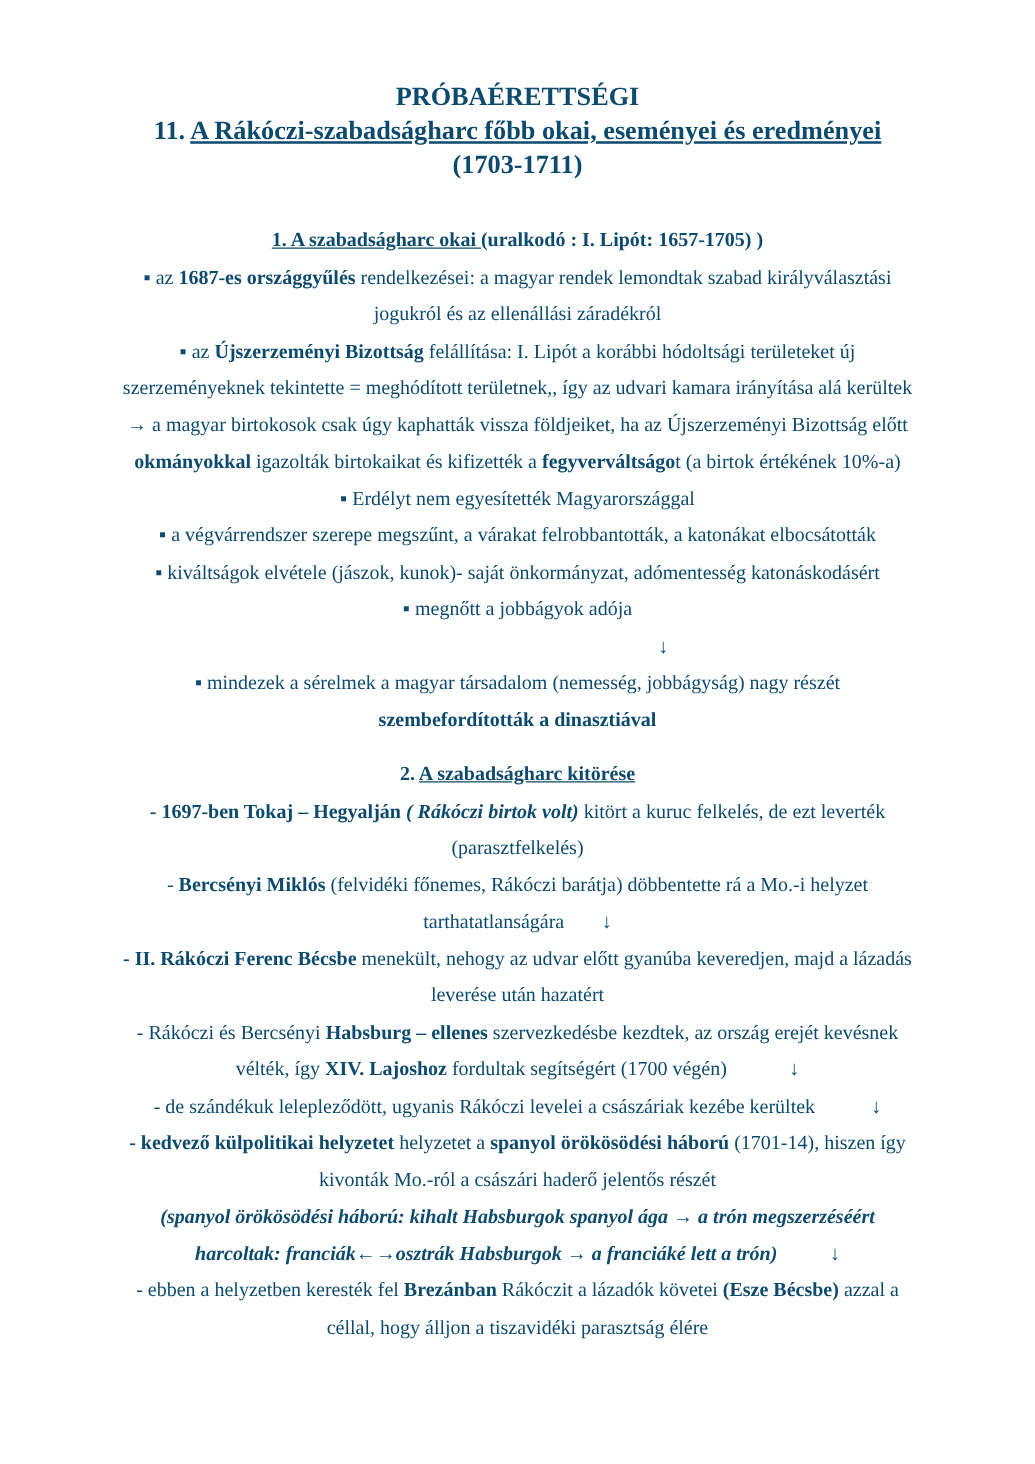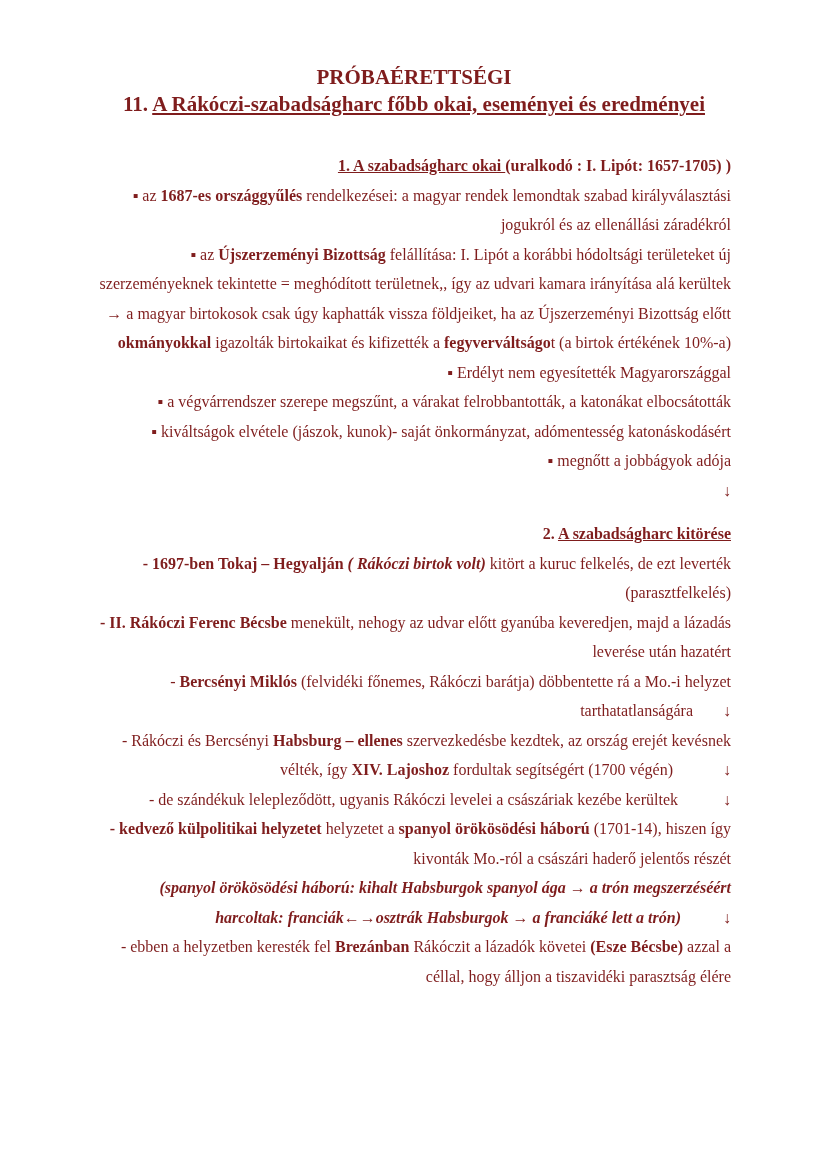--- a/index.html
+++ b/index.html
@@ -6,65 +6,67 @@
     margin: 0;
     padding: 0;
     background: #ffffff;
   }
   .page {
     position: relative;
     width: 828px;
     height: 1171px;
     margin: 0;
     background: #ffffff;
-    color: #7f1d1d;
+    color: #0c4a6e;
     font-family: "Liberation Serif", "DejaVu Serif", serif;
     box-sizing: border-box;
     padding: 64px 97px 0 97px;
     overflow: hidden;
   }
   .block { margin: 0; padding: 0; }
   .title {
     text-align: center;
     font-size: 21px;
     line-height: 27px;
     font-weight: bold;
   }
   .body {
-    text-align: right;
+    text-align: center;
     font-size: 16px;
     line-height: 29.5px;
     font-weight: normal;
   }
   .spacer { width: 100%; }
   .seg { white-space: pre-wrap; }
   .seg.b { font-weight: bold; }
   .seg.i { font-style: italic; font-weight: bold; }
   .seg.u { text-decoration: underline; margin-top: 13px; }
 </style>
 </head>
 <body>
 
 <div class="page">
   <div id="doc-content">
       <div class="block title"><span class="seg b">PRÓBAÉRETTSÉGI</span></div>
       <div class="block title"><span class="seg b">11. </span><span class="seg b u">A Rákóczi-szabadságharc főbb okai, eseményei és eredményei</span></div>
+      <div class="block title"><span class="seg b">(1703-1711)</span></div>
       <div class="block spacer" style="height: 33px;"></div>
       <div class="block body"><span class="seg b u">1. A szabadságharc okai </span><span class="seg b">(uralkodó : I. Lipót: 1657-1705) )</span></div>
       <div class="block body"><span class="seg">▪ az </span><span class="seg b">1687-es országgyűlés</span><span class="seg"> rendelkezései: a magyar rendek lemondtak szabad királyválasztási jogukról és az ellenállási záradékról</span></div>
       <div class="block body"><span class="seg">▪ az </span><span class="seg b">Újszerzeményi Bizottság</span><span class="seg"> felállítása: I. Lipót a korábbi hódoltsági területeket új szerzeményeknek tekintette = meghódított területnek,, így az udvari kamara irányítása alá kerültek → a magyar birtokosok csak úgy kaphatták vissza földjeiket, ha az Újszerzeményi Bizottság előtt </span><span class="seg b">okmányokkal</span><span class="seg"> igazolták birtokaikat és kifizették a </span><span class="seg b">fegyverváltságo</span><span class="seg">t (a birtok értékének 10%-a)</span></div>
       <div class="block body"><span class="seg">▪ Erdélyt nem egyesítették Magyarországgal</span></div>
       <div class="block body"><span class="seg">▪ a végvárrendszer szerepe megszűnt, a várakat felrobbantották, a katonákat elbocsátották</span></div>
       <div class="block body"><span class="seg">▪ kiváltságok elvétele (jászok, kunok)- saját önkormányzat, adómentesség katonáskodásért</span></div>
       <div class="block body"><span class="seg">▪ megnőtt a jobbágyok adója</span></div>
       <div class="block body"><span class="seg" style="margin-left: 233px;">↓</span></div>
+      <div class="block body"><span class="seg">▪ mindezek a sérelmek a magyar társadalom (nemesség, jobbágyság) nagy részét </span><span class="seg b">szembefordították a dinasztiával</span></div>
       <div class="block spacer" style="height: 14px;"></div>
       <div class="block body"><span class="seg b">2. </span><span class="seg b u">A szabadságharc kitörése</span></div>
       <div class="block body"><span class="seg b">- 1697-ben Tokaj – Hegyalján </span><span class="seg i">( Rákóczi birtok volt)</span><span class="seg"> kitört a kuruc felkelés, de ezt leverték (parasztfelkelés)</span></div>
+      <div class="block body"><span class="seg">- </span><span class="seg b">Bercsényi Miklós</span><span class="seg"> (felvidéki főnemes, Rákóczi barátja) döbbentette rá a Mo.-i helyzet tarthatatlanságára</span><span class="seg" style="margin-left: 30px;">↓</span></div>
       <div class="block body"><span class="seg b">- II. Rákóczi Ferenc Bécsbe</span><span class="seg"> menekült, nehogy az udvar előtt gyanúba keveredjen, majd a lázadás leverése után hazatért</span></div>
-      <div class="block body"><span class="seg">- </span><span class="seg b">Bercsényi Miklós</span><span class="seg"> (felvidéki főnemes, Rákóczi barátja) döbbentette rá a Mo.-i helyzet tarthatatlanságára</span><span class="seg" style="margin-left: 30px;">↓</span></div>
       <div class="block body"><span class="seg">- Rákóczi és Bercsényi </span><span class="seg b">Habsburg – ellenes</span><span class="seg"> szervezkedésbe kezdtek, az ország erejét kevésnek vélték, így </span><span class="seg b">XIV. Lajoshoz</span><span class="seg"> fordultak segítségért (1700 végén)</span><span class="seg" style="margin-left: 50px;">↓</span></div>
       <div class="block body"><span class="seg">- de szándékuk lelepleződött, ugyanis Rákóczi levelei a császáriak kezébe kerültek</span><span class="seg" style="margin-left: 45px;">↓</span></div>
       <div class="block body"><span class="seg b">- kedvező külpolitikai helyzetet</span><span class="seg"> helyzetet a </span><span class="seg b">spanyol örökösödési háború</span><span class="seg"> (1701-14), hiszen így kivonták Mo.-ról a császári haderő jelentős részét</span></div>
       <div class="block body"><span class="seg b i">(spanyol örökösödési háború</span><span class="seg i">: kihalt Habsburgok spanyol ága → a trón megszerzéséért harcoltak: </span><span class="seg b i">franciák←→osztrák Habsburgok</span><span class="seg i"> → a franciáké lett a trón)</span><span class="seg" style="margin-left: 42px;">↓</span></div>
       <div class="block body"><span class="seg">- ebben a helyzetben keresték fel </span><span class="seg b">Brezánban</span><span class="seg"> Rákóczit a lázadók követei </span><span class="seg b">(Esze Bécsbe)</span><span class="seg"> azzal a céllal, hogy álljon a tiszavidéki parasztság élére</span></div>
     </div>
 </div>
 
 </body></html>

